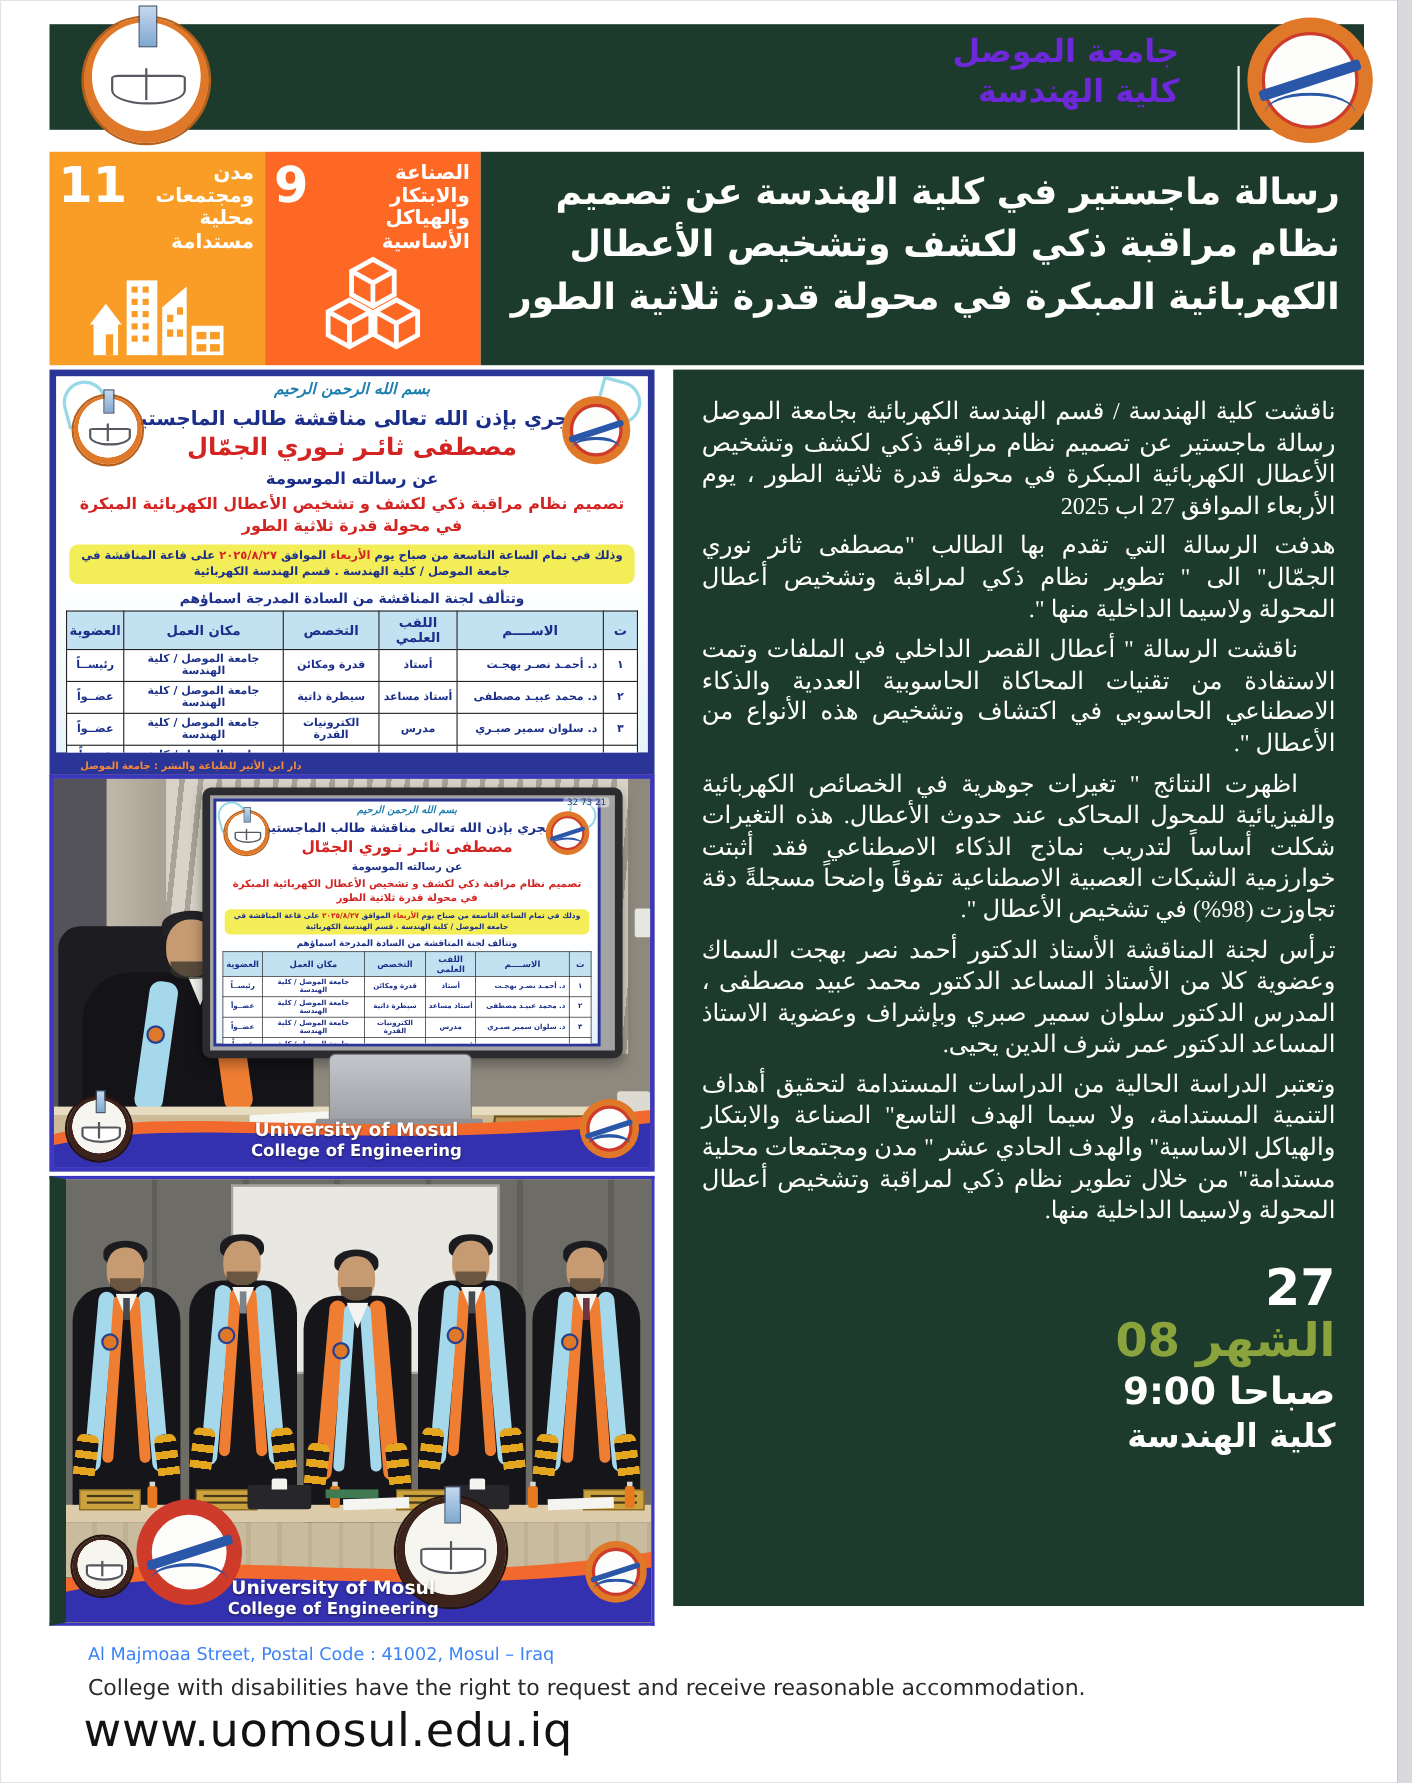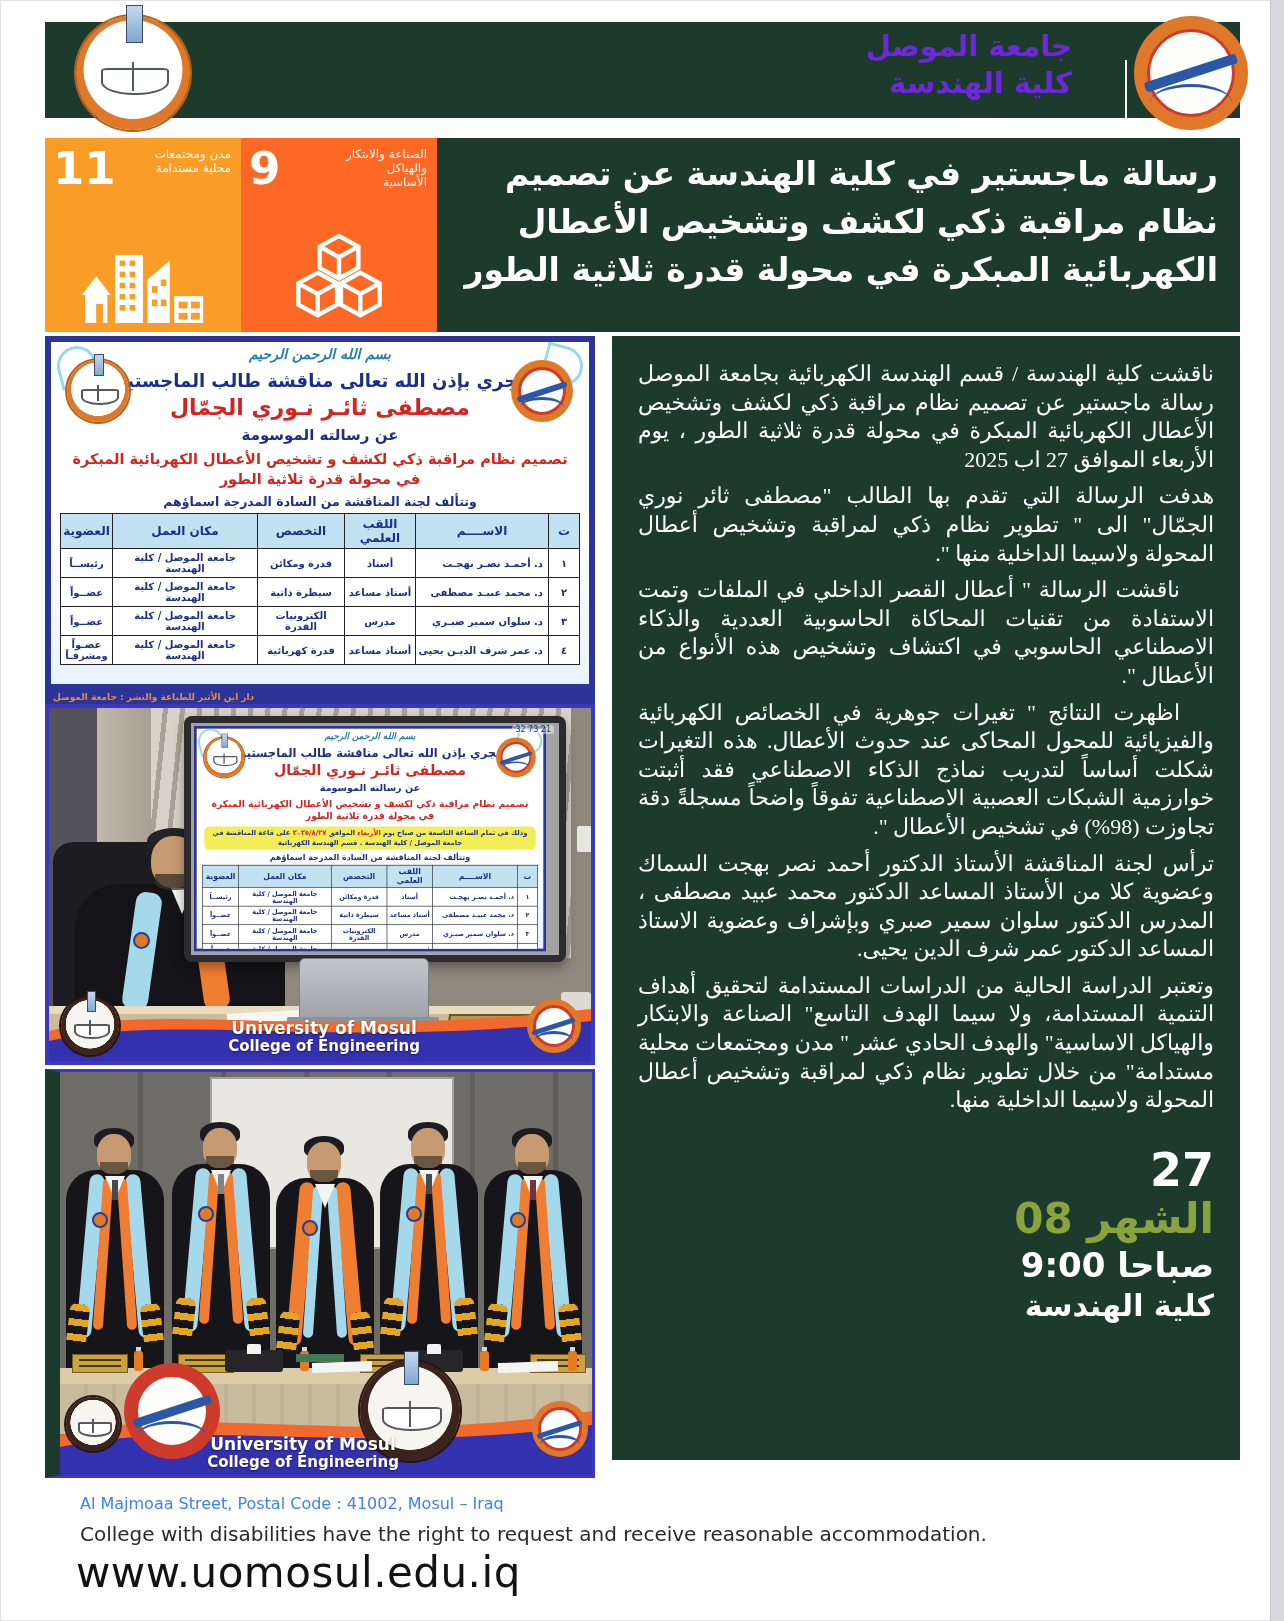--- a/index.html
+++ b/index.html
@@ -20,21 +20,21 @@
         border:2px solid #55585e;border-radius:10% 10% 48% 48%;}
   .uom-logo .sp,.uom-dark .sp{position:absolute;left:49%;top:40%;width:2px;height:26%;background:#55585e;}
   .coe-logo{background:#e0782a;}
   .coe-logo .in{position:absolute;inset:11%;background:#fdfdfb;border:3px solid #cf3b2b;border-radius:50%;overflow:hidden;}
   .coe-logo .br{position:absolute;left:8%;top:46%;width:84%;height:9%;background:#2b57a8;transform:rotate(-18deg);border-radius:3px;}
   .coe-logo .ar{position:absolute;left:14%;top:60%;width:72%;height:30%;border-top:3px solid #2b57a8;border-radius:50%;}
   
   .sdg{position:absolute;top:138px;height:194px;color:#fff;overflow:hidden;}
   .sdg .hd{display:flex;direction:rtl;gap:8px;padding:10px 10px 0 8px;}
   .sdg .num{font-size:45px;font-weight:bold;line-height:.95;}
-  .sdg .lbl{font-size:12px;font-weight:normal;line-height:1.15;white-space:pre-line;text-align:right;flex:1;}
+  .sdg .lbl{font-size:18px;font-weight:bold;line-height:1.15;white-space:pre-line;text-align:right;flex:1;}
   .sdg svg{position:absolute;bottom:8px;left:50%;transform:translateX(-50%);}
   
   .headline{position:absolute;left:437px;top:138px;width:803px;height:194px;background:#1d3b2c;color:#fff;
             direction:rtl;text-align:right;font-size:33px;font-weight:bold;line-height:1.45;
             padding:12px 22px;box-sizing:border-box;}
   
   .poster{position:absolute;left:45px;top:336px;width:550px;height:354px;box-sizing:border-box;
           background:linear-gradient(180deg,#ffffff 0 55%,#e7f3fb);border:6px solid #2b3597;
           direction:rtl;text-align:center;overflow:hidden;}
   .poster .flour{position:absolute;width:34px;height:34px;border:3px solid #63c5da;border-radius:50% 50% 50% 0;opacity:.65;}
@@ -49,21 +49,21 @@
   .poster .ptitle{color:#d42421;font-weight:bold;font-size:14.5px;margin:6px 14px 0;line-height:1.35;}
   .poster .sched{display:block;background:#f3ee58;color:#1b2f8a;font-weight:bold;font-size:10.5px;
                  margin:6px 12px 0;padding:3px 8px;border-radius:8px;line-height:1.4;}
   .poster .sched .rd{color:#d42421;}
   .poster .cintro{color:#1b2f8a;font-weight:bold;font-size:12.5px;margin-top:5px;}
   .poster table{width:calc(100% - 18px);margin:4px 9px 0;border-collapse:collapse;direction:rtl;}
   .poster th{background:#c2e2f2;color:#1b2f8a;font-size:12px;font-weight:bold;border:1.6px solid #222;padding:3px 2px;}
   .poster td{background:#fff;color:#1b2f8a;font-size:10px;font-weight:bold;border:1.6px solid #222;padding:3px 2px;}
   .poster td.nm{text-align:right;padding-right:5px;}
   .printer{position:absolute;left:45px;top:690px;width:550px;height:15px;background:#2b3597;color:#f2893a;
-           font-size:9px;font-weight:bold;direction:rtl;text-align:left;padding:2px 8px;box-sizing:border-box;}
+           font-size:9px;font-weight:bold;direction:rtl;text-align:left;padding:2px 28px;box-sizing:border-box;}
   
   .article{position:absolute;left:612px;top:336px;width:628px;height:1124px;background:#1d3b2c;color:#fff;
            direction:rtl;padding:24px 26px;box-sizing:border-box;}
   .article p{margin:0 0 8px;font-size:22px;line-height:1.3;text-align:justify;font-family:Liberation Serif, serif;}
   .article p.ind{text-indent:34px;}
   .event{margin-top:30px;text-align:right;direction:rtl;}
   .event .day{font-size:46px;font-weight:bold;color:#fff;line-height:1.1;}
   .event .month{font-size:42px;font-weight:bold;color:#8ba33c;line-height:1.15;}
   .event .time{font-size:34px;font-weight:bold;color:#fff;line-height:1.25;direction:ltr;text-align:right;}
   .event .place{font-size:30px;font-weight:bold;color:#fff;line-height:1.3;}
@@ -250,20 +250,27 @@
     <div class="coe-logo plogo-r">
       <div class="in"></div>
         <div class="br"></div>
         <div class="ar"></div>
     </div>
     <div class="bism">بسم الله الرحمن الرحيم</div>
     <div class="announce">تجري بإذن الله تعالى مناقشة طالب الماجستير</div>
     <div class="sname">مصطفى ثائـر نـوري الجمّال</div>
     <div class="about">عن رسالته الموسومة</div>
     <div class="ptitle">تصميم نظام مراقبة ذكي لكشف و تشخيص الأعطال الكهربائية المبكرة في محولة قدرة ثلاثية الطور</div>
+    <div class="sched">
+      <span>وذلك في تمام الساعة التاسعة من صباح يوم</span>
+      <span class="rd">الأربعاء</span>
+      <span>الموافق</span>
+      <span class="rd">٢٠٢٥/٨/٢٧</span>
+      <span>على قاعة المناقشة في جامعة الموصل / كلية الهندسة . قسم الهندسة الكهربائية</span>
+    </div>
     <div class="cintro">وتتألف لجنة المناقشة من السادة المدرجة اسماؤهم</div>
     <table>
       <thead>
         <tr>
           <th style="width:26px">ت</th>
           <th style="width:128px">الاســــم</th>
           <th style="width:66px">اللقب العلمي</th>
           <th style="width:82px">التخصص</th>
           <th style="width:140px">مكان العمل</th>
           <th>العضوية</th>

